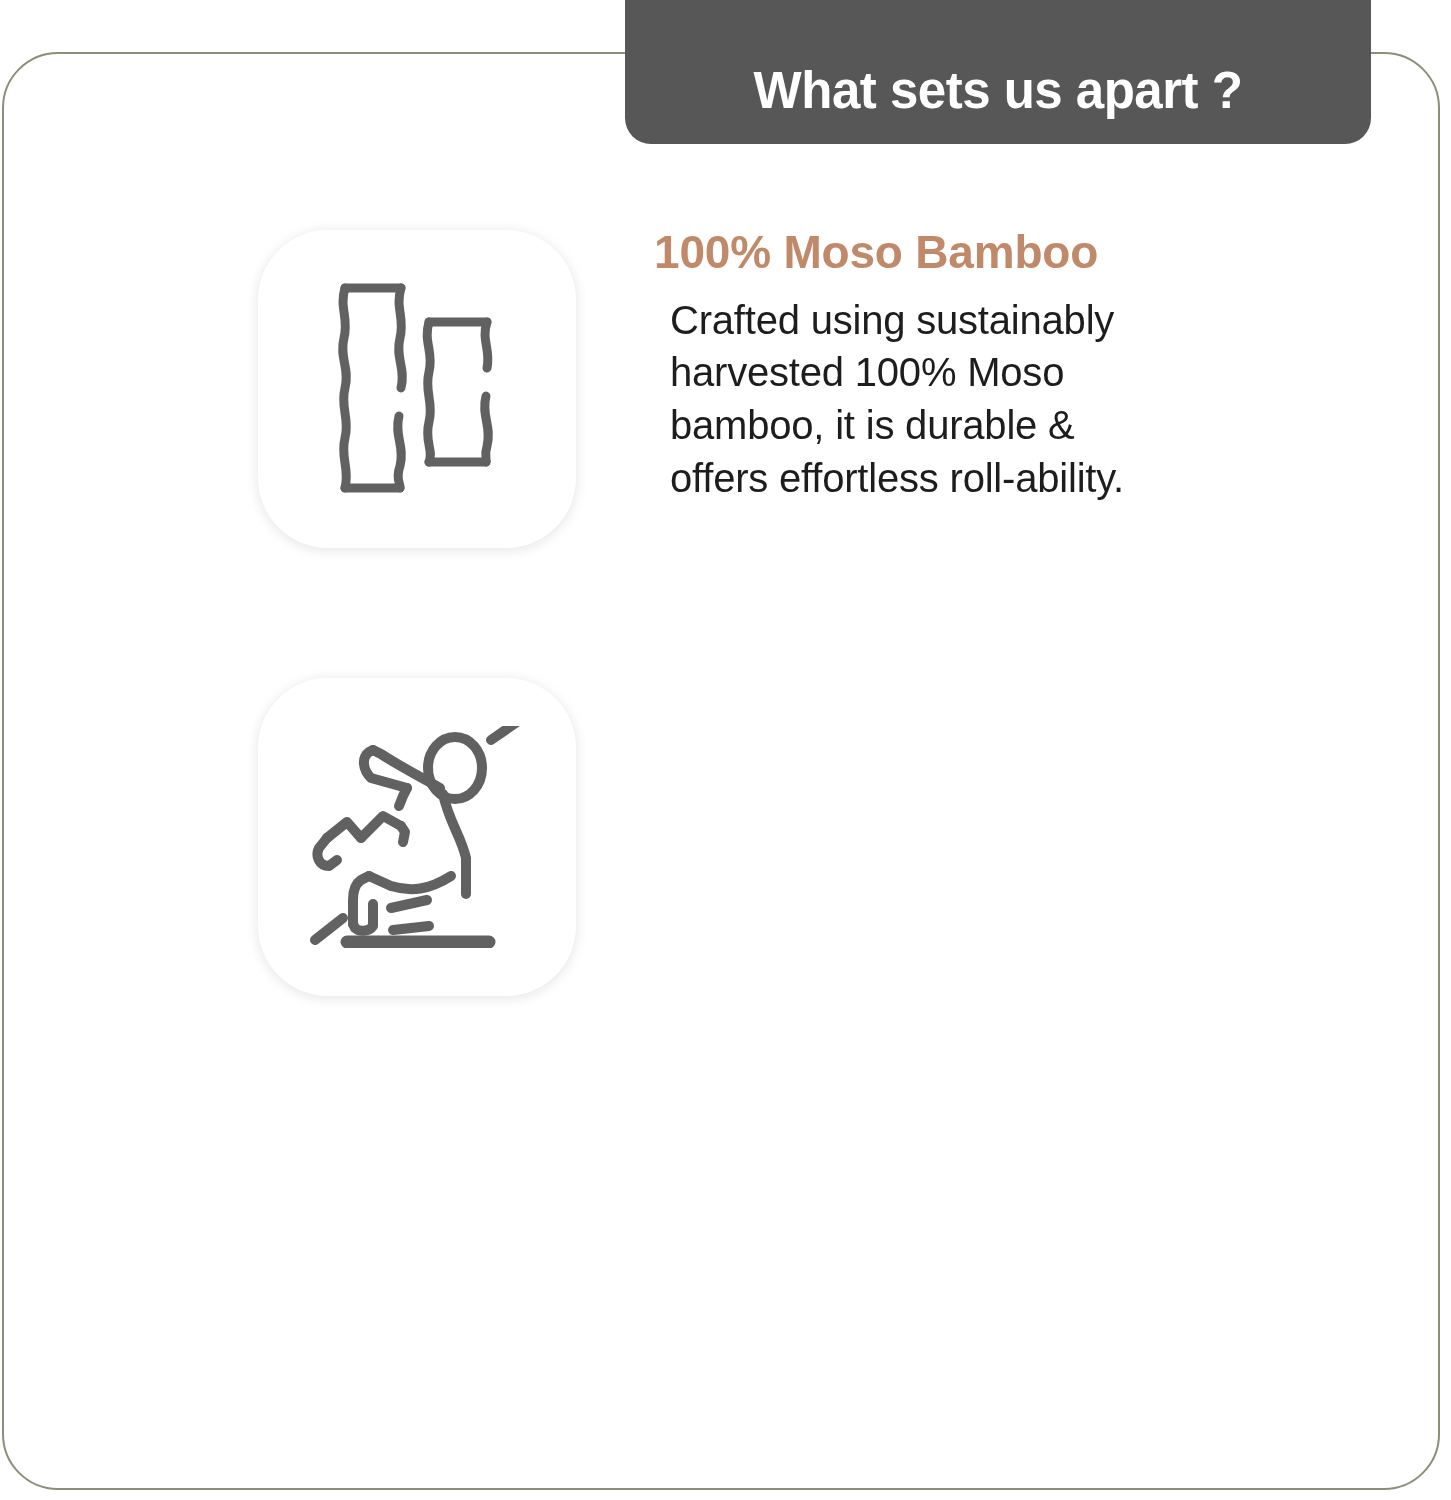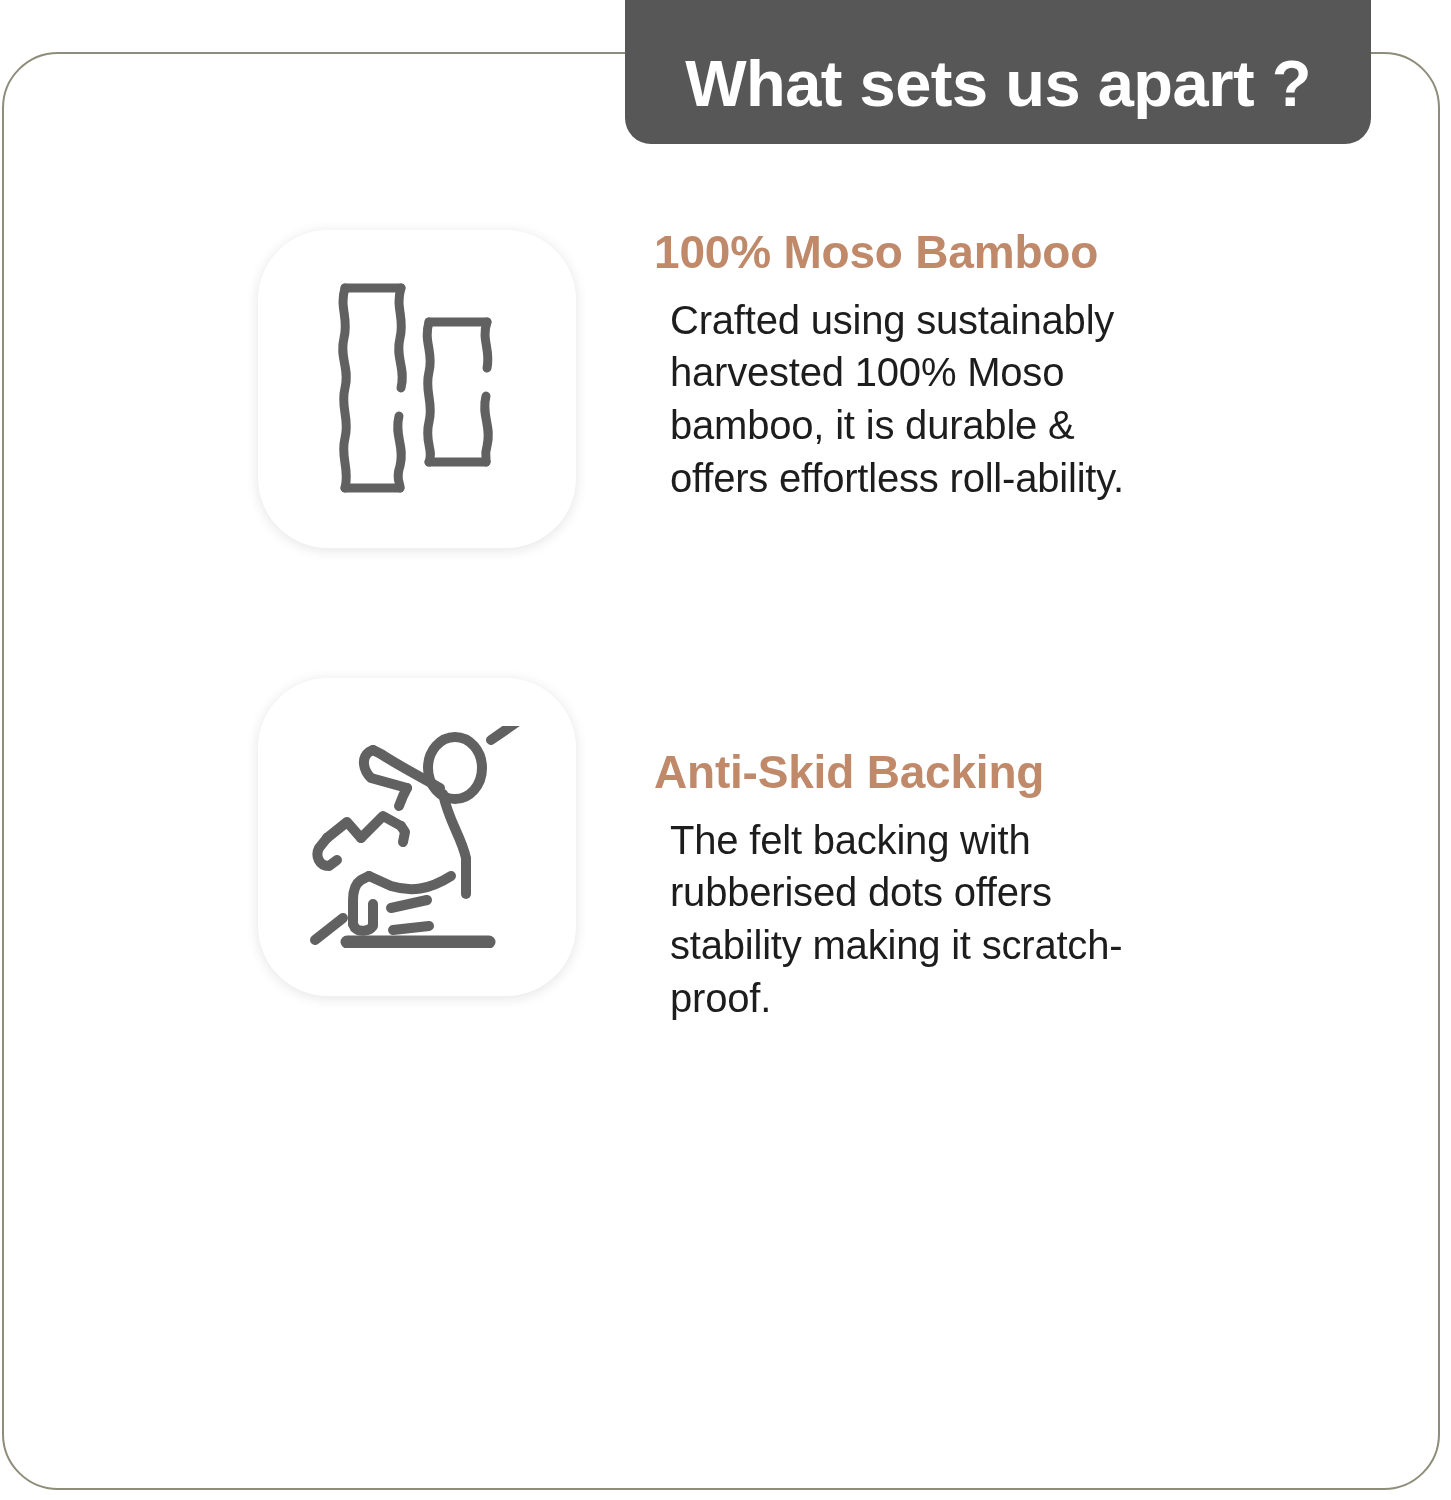--- a/index.html
+++ b/index.html
@@ -39,21 +39,21 @@
     background: #575757;
     border-radius: 26px;
     display: flex;
     align-items: flex-end;
     justify-content: center;
     padding-bottom: 28px;
     box-sizing: border-box;
   }
   .header-title {
     color: #ffffff;
-    font-size: 65px;
+    font-size: 51px;
     font-weight: 700;
     letter-spacing: -0.5px;
     line-height: 1;
     white-space: nowrap;
     font-family: "Liberation Sans", sans-serif;
   }
 
   
   .features {
     position: absolute;
@@ -186,19 +186,15 @@
           <path d="M90 204 L126 200"></path>
 
           <path d="M188 14 L214 -4"></path>
 
           <path d="M12 214 L40 192"></path>
 
           <path d="M44 216 L186 216" stroke-width="13"></path>
         </svg>
       </span>
     </div>
-    <div class="feature-text">
-      <h3 class="feature-title">Anti-Skid Backing</h3>
-      <p class="feature-desc">The felt backing with rubberised dots offers stability making it scratch-proof.</p>
-    </div>
   </div>
 
 </div>
 
 </body></html>

